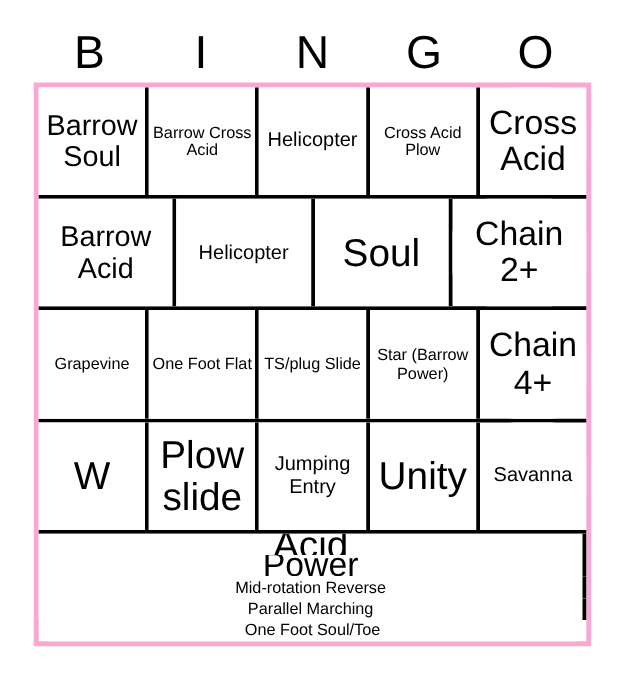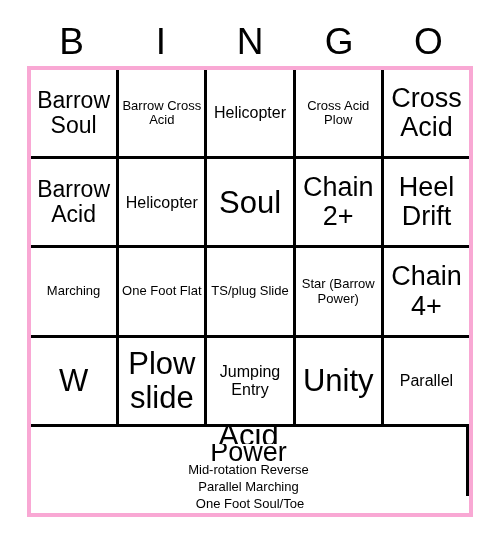--- a/index.html
+++ b/index.html
@@ -112,37 +112,36 @@
       <div class="bingo-cell fs-xs">Helicopter</div>
       <div class="bingo-cell fs-md">Cross Acid Plow</div>
       <div class="bingo-cell fs-xl">Cross Acid</div>
     </div>
 
     <div class="bingo-row">
       <div class="bingo-cell fs-lg">Barrow Acid</div>
       <div class="bingo-cell fs-xs">Helicopter</div>
       <div class="bingo-cell fs-xxl">Soul</div>
       <div class="bingo-cell fs-xl">Chain 2+</div>
-      <div class="bingo-cell fs-xl">Heel Drift</div>
     </div>
 
     <div class="bingo-row">
-      <div class="bingo-cell fs-md">Marching</div>
+      <div class="bingo-cell fs-md">Grapevine</div>
       <div class="bingo-cell fs-md">One Foot Flat</div>
       <div class="bingo-cell fs-md">TS/plug Slide</div>
       <div class="bingo-cell fs-md">Star (Barrow Power)</div>
       <div class="bingo-cell fs-xl">Chain 4+</div>
     </div>
 
     <div class="bingo-row">
       <div class="bingo-cell fs-xxl">W</div>
       <div class="bingo-cell fs-xxl">Plow slide</div>
       <div class="bingo-cell fs-sm">Jumping Entry</div>
       <div class="bingo-cell fs-xxl">Unity</div>
-      <div class="bingo-cell fs-sm">Parallel</div>
+      <div class="bingo-cell fs-sm">Savanna</div>
     </div>
 
     <div class="bingo-row">
       <div class="bingo-cell fs-xxl">Acid</div>
       <div class="bingo-cell fs-xl">Power</div>
       <div class="bingo-cell fs-md">Mid-rotation Reverse</div>
       <div class="bingo-cell fs-md">Parallel Marching</div>
       <div class="bingo-cell fs-md">One Foot Soul/Toe</div>
     </div>
 

